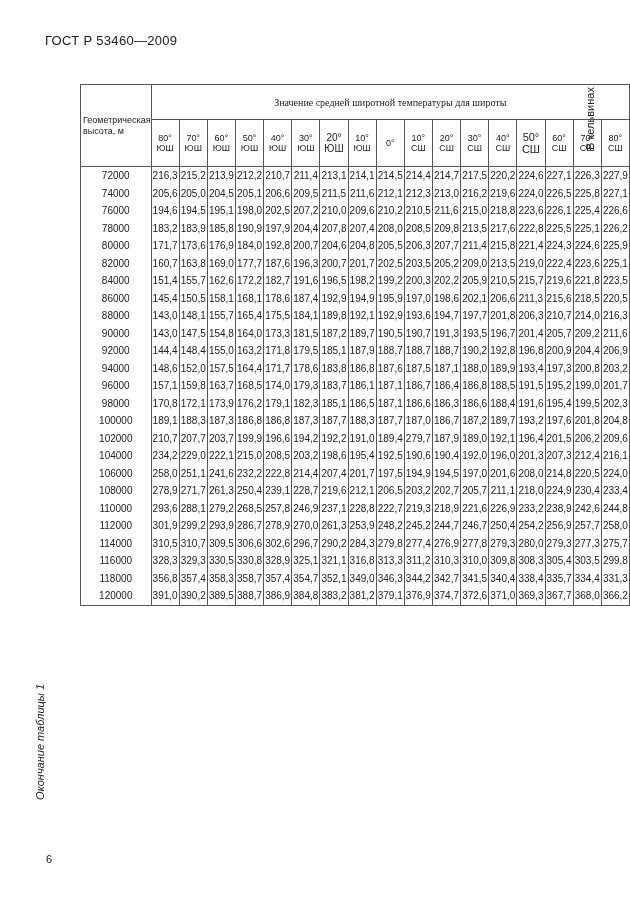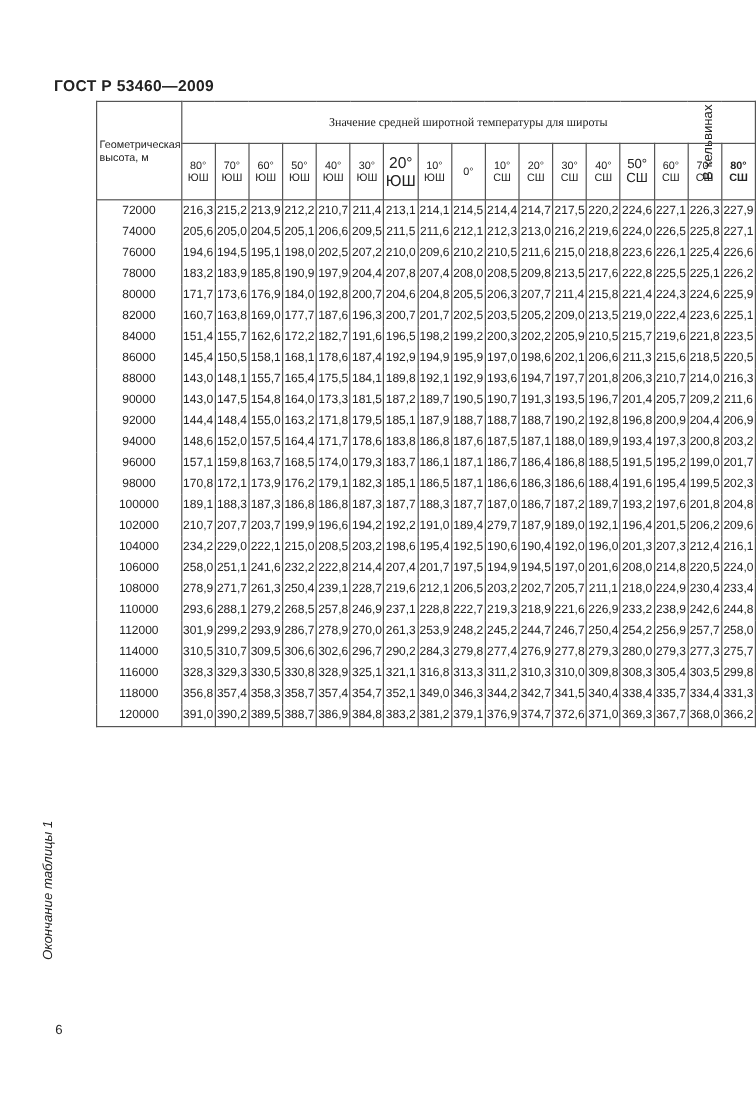--- a/index.html
+++ b/index.html
@@ -1,17 +1,17 @@
 <!DOCTYPE html>
 <html><head>
 <meta charset="utf-8">
 <style>
   html,body{margin:0;padding:0;background:#fff;}
   body{width:630px;height:913px;position:relative;overflow:hidden;font-family:"Liberation Sans",sans-serif;color:#222;}
-  .doc-code{position:absolute;left:45px;top:64px;font-size:13px;font-weight:bold;letter-spacing:0.3px;}
+  .doc-code{position:absolute;left:45px;top:33px;font-size:13px;font-weight:normal;letter-spacing:0.3px;}
   .page-num{position:absolute;left:46px;top:853px;font-size:11px;}
   .cont-caption{position:absolute;left:34px;top:800px;transform-origin:0 0;transform:rotate(-90deg);font-size:11px;white-space:nowrap;}
   .cont-caption i{font-style:italic;}
   .units{position:absolute;left:584px;top:150px;transform-origin:0 0;transform:rotate(-90deg);font-size:11px;white-space:nowrap;}
   table.grid{position:absolute;left:80px;top:84px;border-collapse:collapse;font-size:10px;}
   table.grid td{border-left:1px solid #555;border-right:1px solid #555;padding:0;text-align:center;vertical-align:middle;}
   .hdr-top td{border-top:1px solid #555;}
   .outer{border:1px solid #555;}
   .cell{width:29.3px;height:17.5px;}
   .alt{width:36px;}
@@ -36,31 +36,31 @@
       </td>
       <td class="span-h" colspan="17"><span>Значение средней широтной температуры для широты</span></td>
     </tr>
     <tr id="col-headers">
         <td class="cell lh" style="font-size: 9px;">80° ЮШ</td>
         <td class="cell lh" style="font-size: 9px;">70° ЮШ</td>
         <td class="cell lh" style="font-size: 9px; text-align: center;">60° ЮШ</td>
         <td class="cell lh" style="font-size: 9px;">50° ЮШ</td>
         <td class="cell lh" style="font-size: 9px;">40° ЮШ</td>
         <td class="cell lh" style="font-size: 9px;">30° ЮШ</td>
-        <td class="cell lh" style="font-size: 13px;">20° ЮШ</td>
+        <td class="cell lh" style="font-size: 10px;">20° ЮШ</td>
         <td class="cell lh" style="font-size: 9px;">10° ЮШ</td>
         <td class="cell lh" style="font-size: 9px;">0°</td>
         <td class="cell lh" style="font-size: 9px;">10° СШ</td>
         <td class="cell lh" style="font-size: 9px;">20° СШ</td>
         <td class="cell lh" style="font-size: 9px;">30° СШ</td>
         <td class="cell lh" style="font-size: 9px;">40° СШ</td>
         <td class="cell lh" style="font-size: 11px;">50° СШ</td>
         <td class="cell lh" style="font-size: 9px;">60° СШ</td>
         <td class="cell lh" style="font-size: 9px;">70° СШ</td>
-        <td class="cell lh" style="font-size: 9px; font-weight: bold;">80° СШ</td>
+        <td class="cell lh" style="font-size: 9px;">80° СШ</td>
       </tr>
   </thead>
   <tbody id="rows">
       <tr>
         <td class="alt cell">72000</td>
         <td class="cell">216,3</td>
         <td class="cell">215,2</td>
         <td class="cell">213,9</td>
         <td class="cell">212,2</td>
         <td class="cell">210,7</td>

